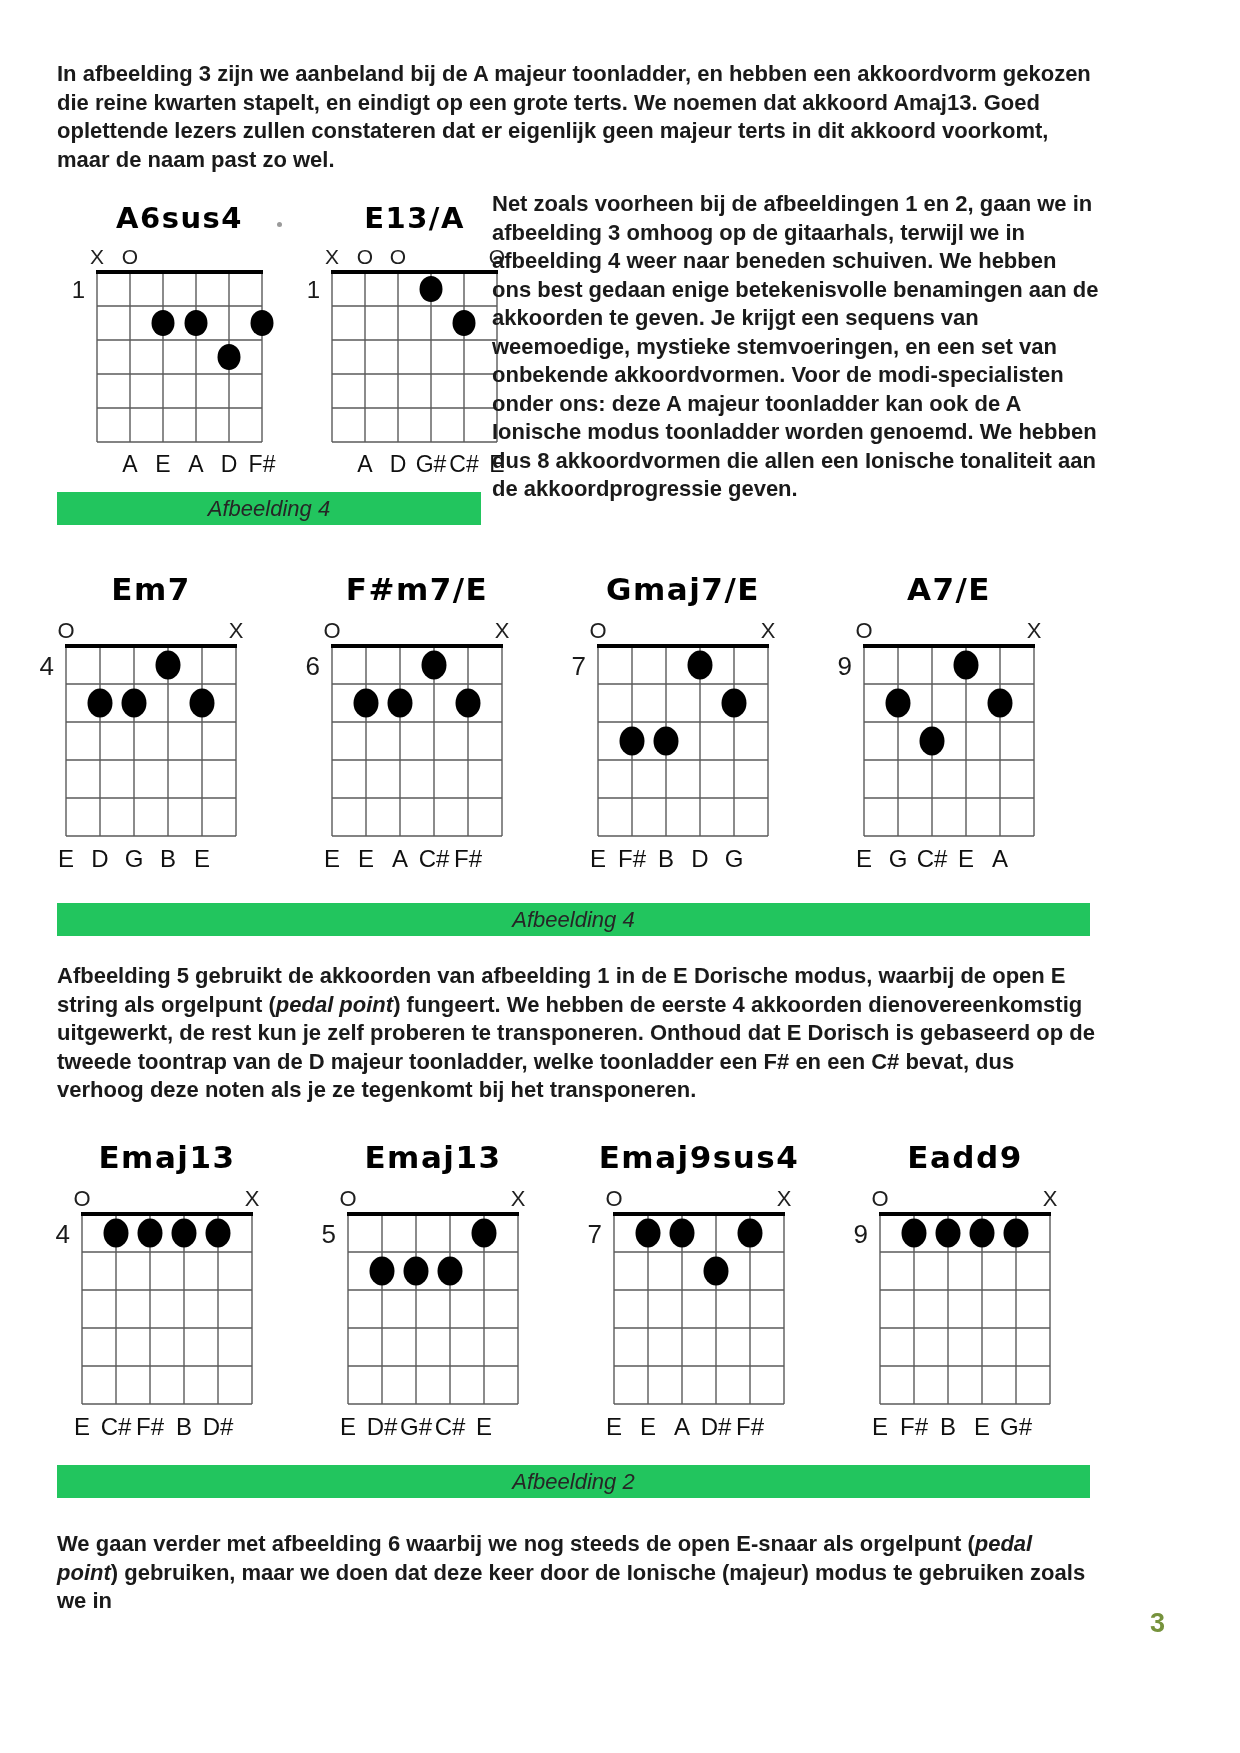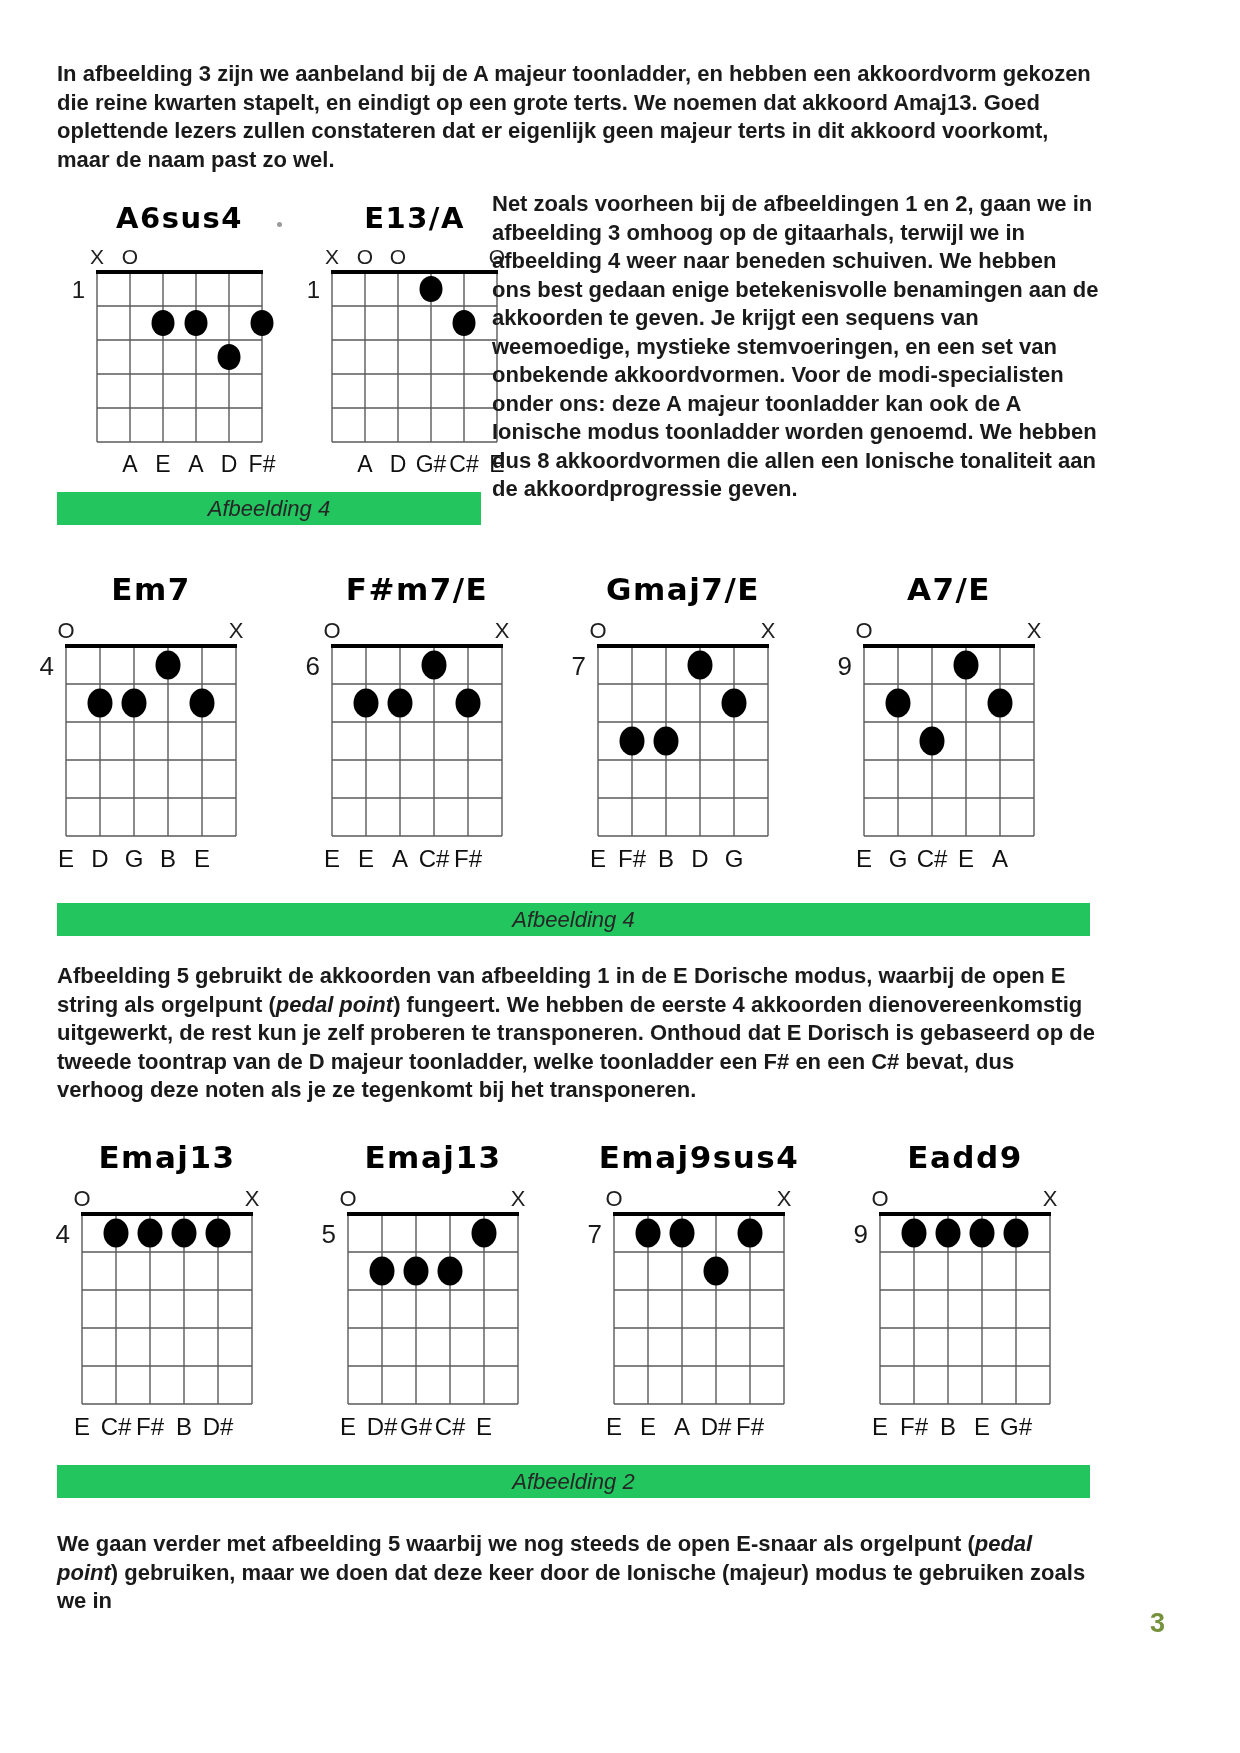--- a/index.html
+++ b/index.html
@@ -334,15 +334,15 @@
       <text x="112" y="307" font-size="24" text-anchor="middle" fill="#101010" font-weight="500" font-family="&quot;Liberation Sans&quot;, sans-serif">B</text>
       <text x="146" y="307" font-size="24" text-anchor="middle" fill="#101010" font-weight="500" font-family="&quot;Liberation Sans&quot;, sans-serif">E</text>
       <text x="180" y="307" font-size="24" text-anchor="middle" fill="#101010" font-weight="500" font-family="&quot;Liberation Sans&quot;, sans-serif">G#</text>
     </svg>
   </div>
 
 <div class="abs caption-bar" style="left:57px; top:1465px; width:1033px;">
   <span>Afbeelding 2</span>
 </div>
 
-<p class="abs body-text" style="left:57px; top:1530px; width:1040px;"><span>We gaan verder met afbeelding 5 waarbij we nog steeds de open E-snaar als orgelpunt (</span><em>pedal point</em><span>) gebruiken, maar we doen dat deze keer door de Ionische (majeur) modus te gebruiken zoals we in</span></p>
+<p class="abs body-text" style="left:57px; top:1530px; width:1040px;"><span>We gaan verder met afbeelding 6 waarbij we nog steeds de open E-snaar als orgelpunt (</span><em>pedal point</em><span>) gebruiken, maar we doen dat deze keer door de Ionische (majeur) modus te gebruiken zoals we in</span></p>
 
 <div class="abs page-number" style="left:1085px; top:1608px; width:80px;">3</div>
 
 </body></html>

